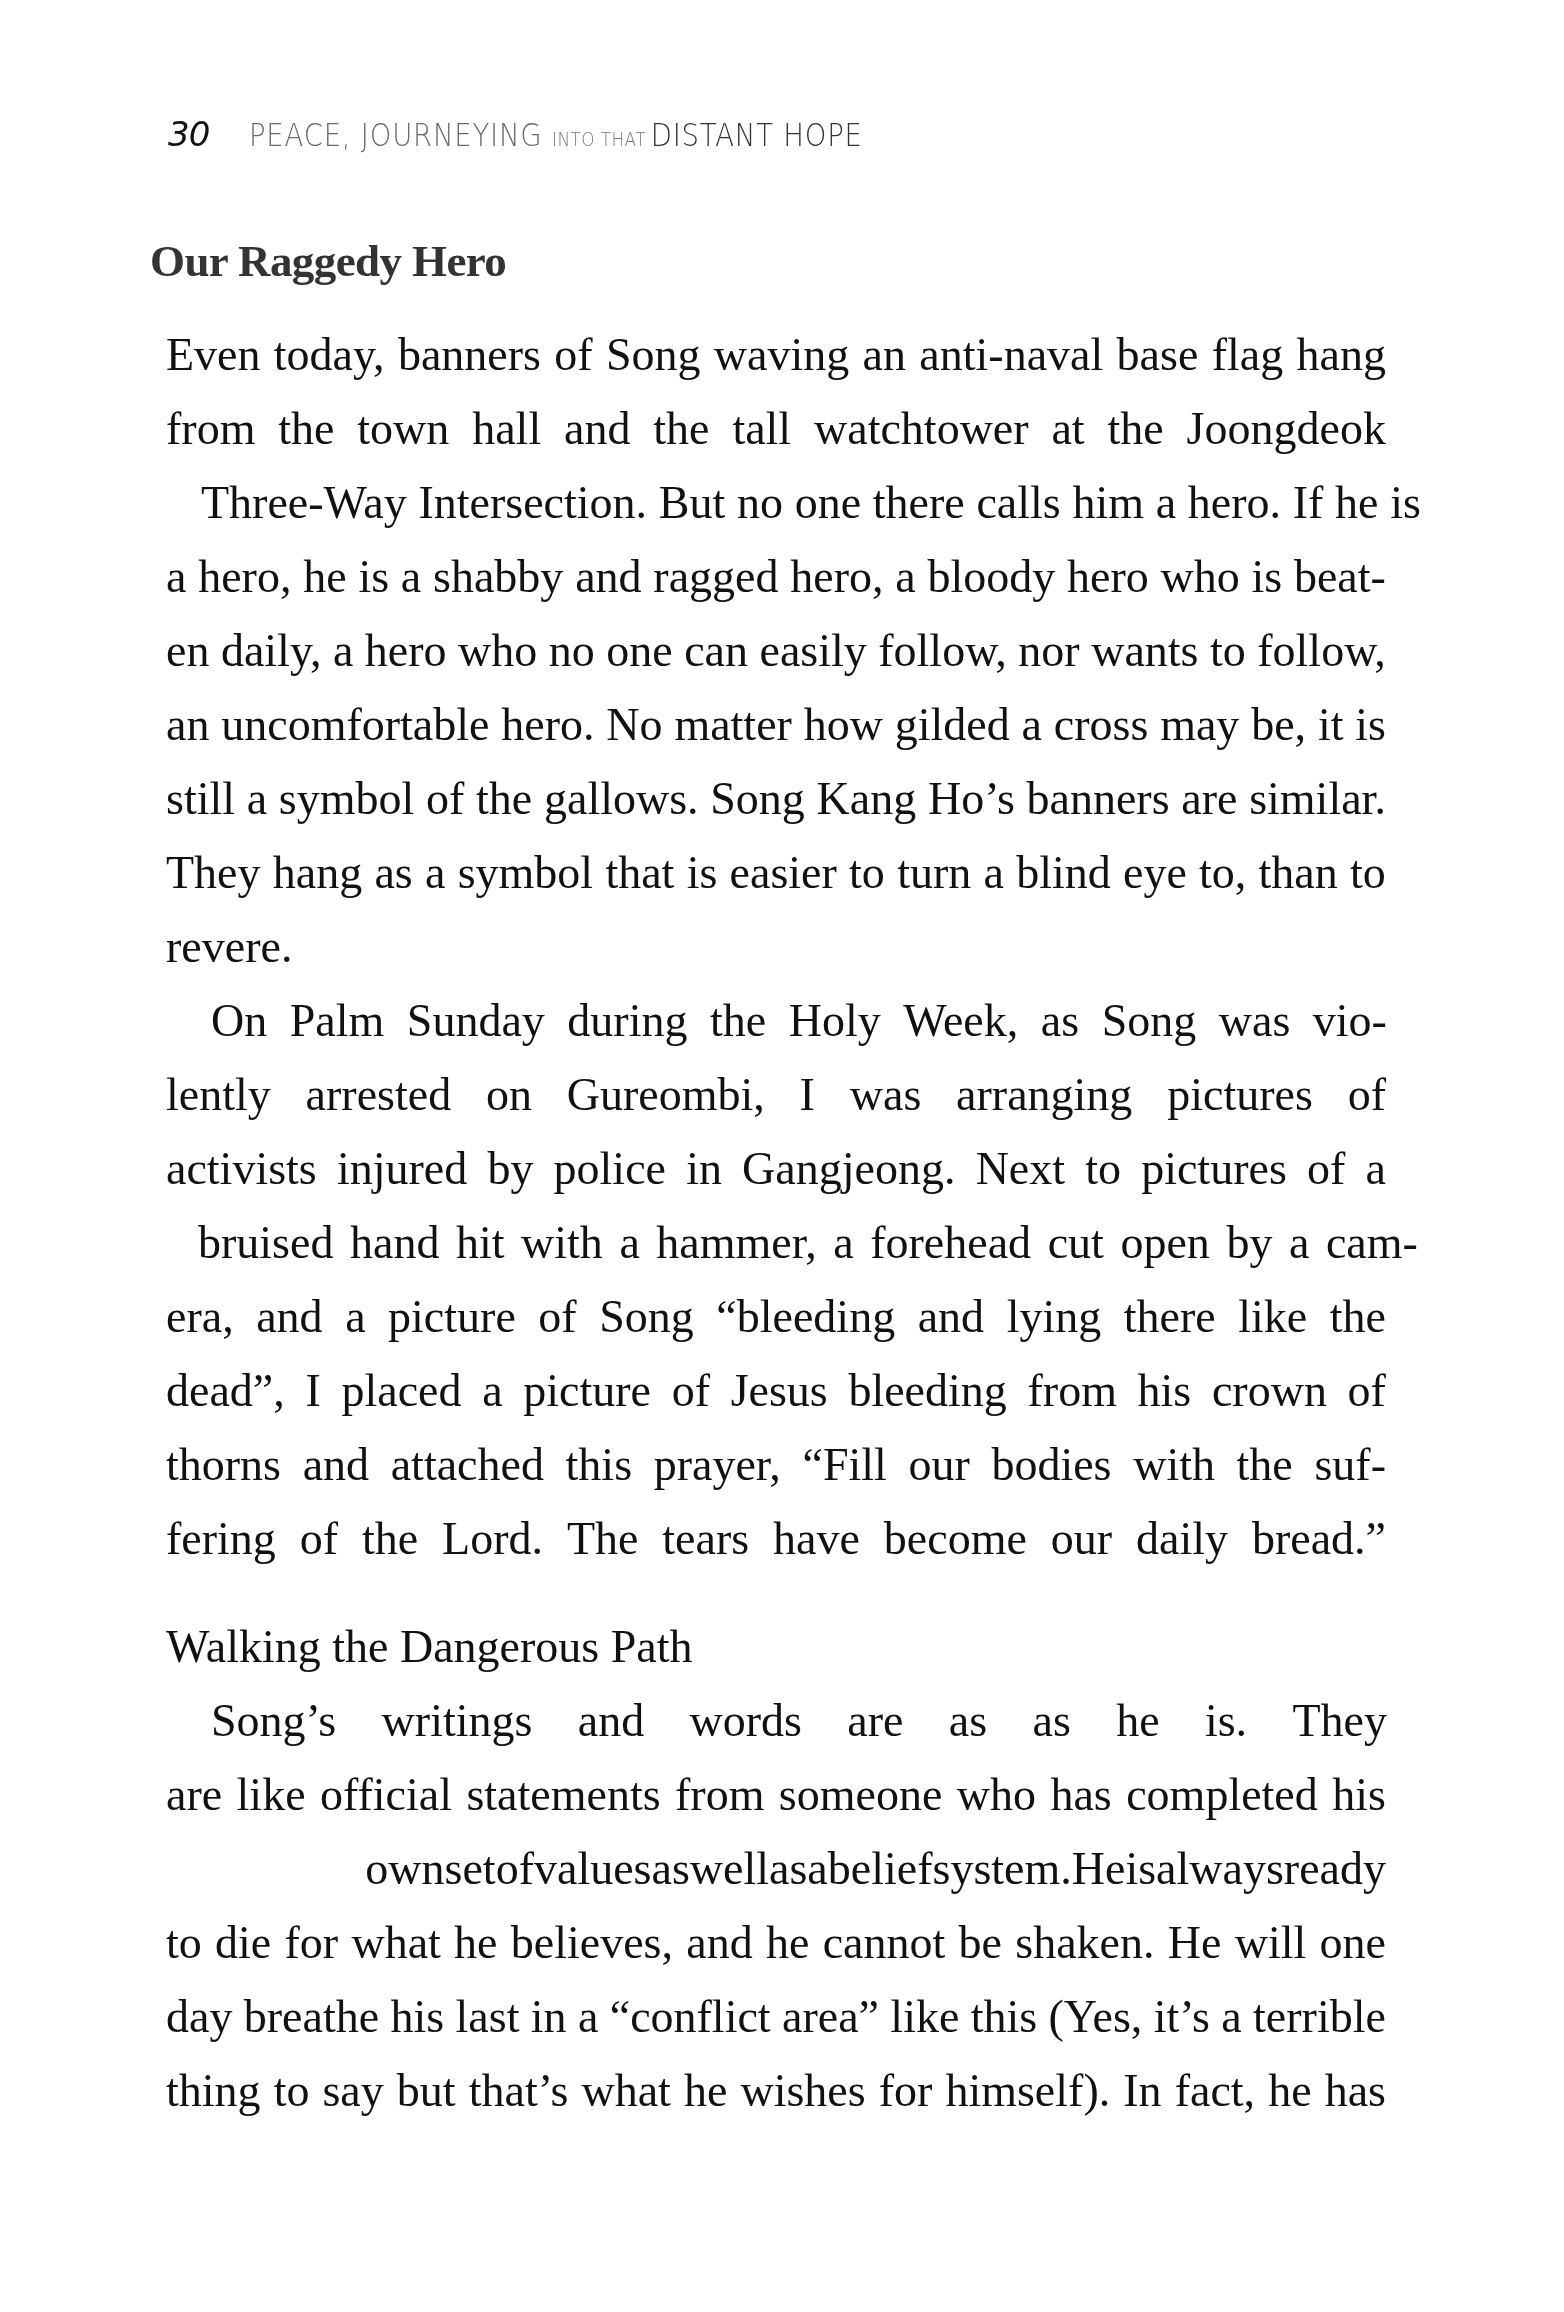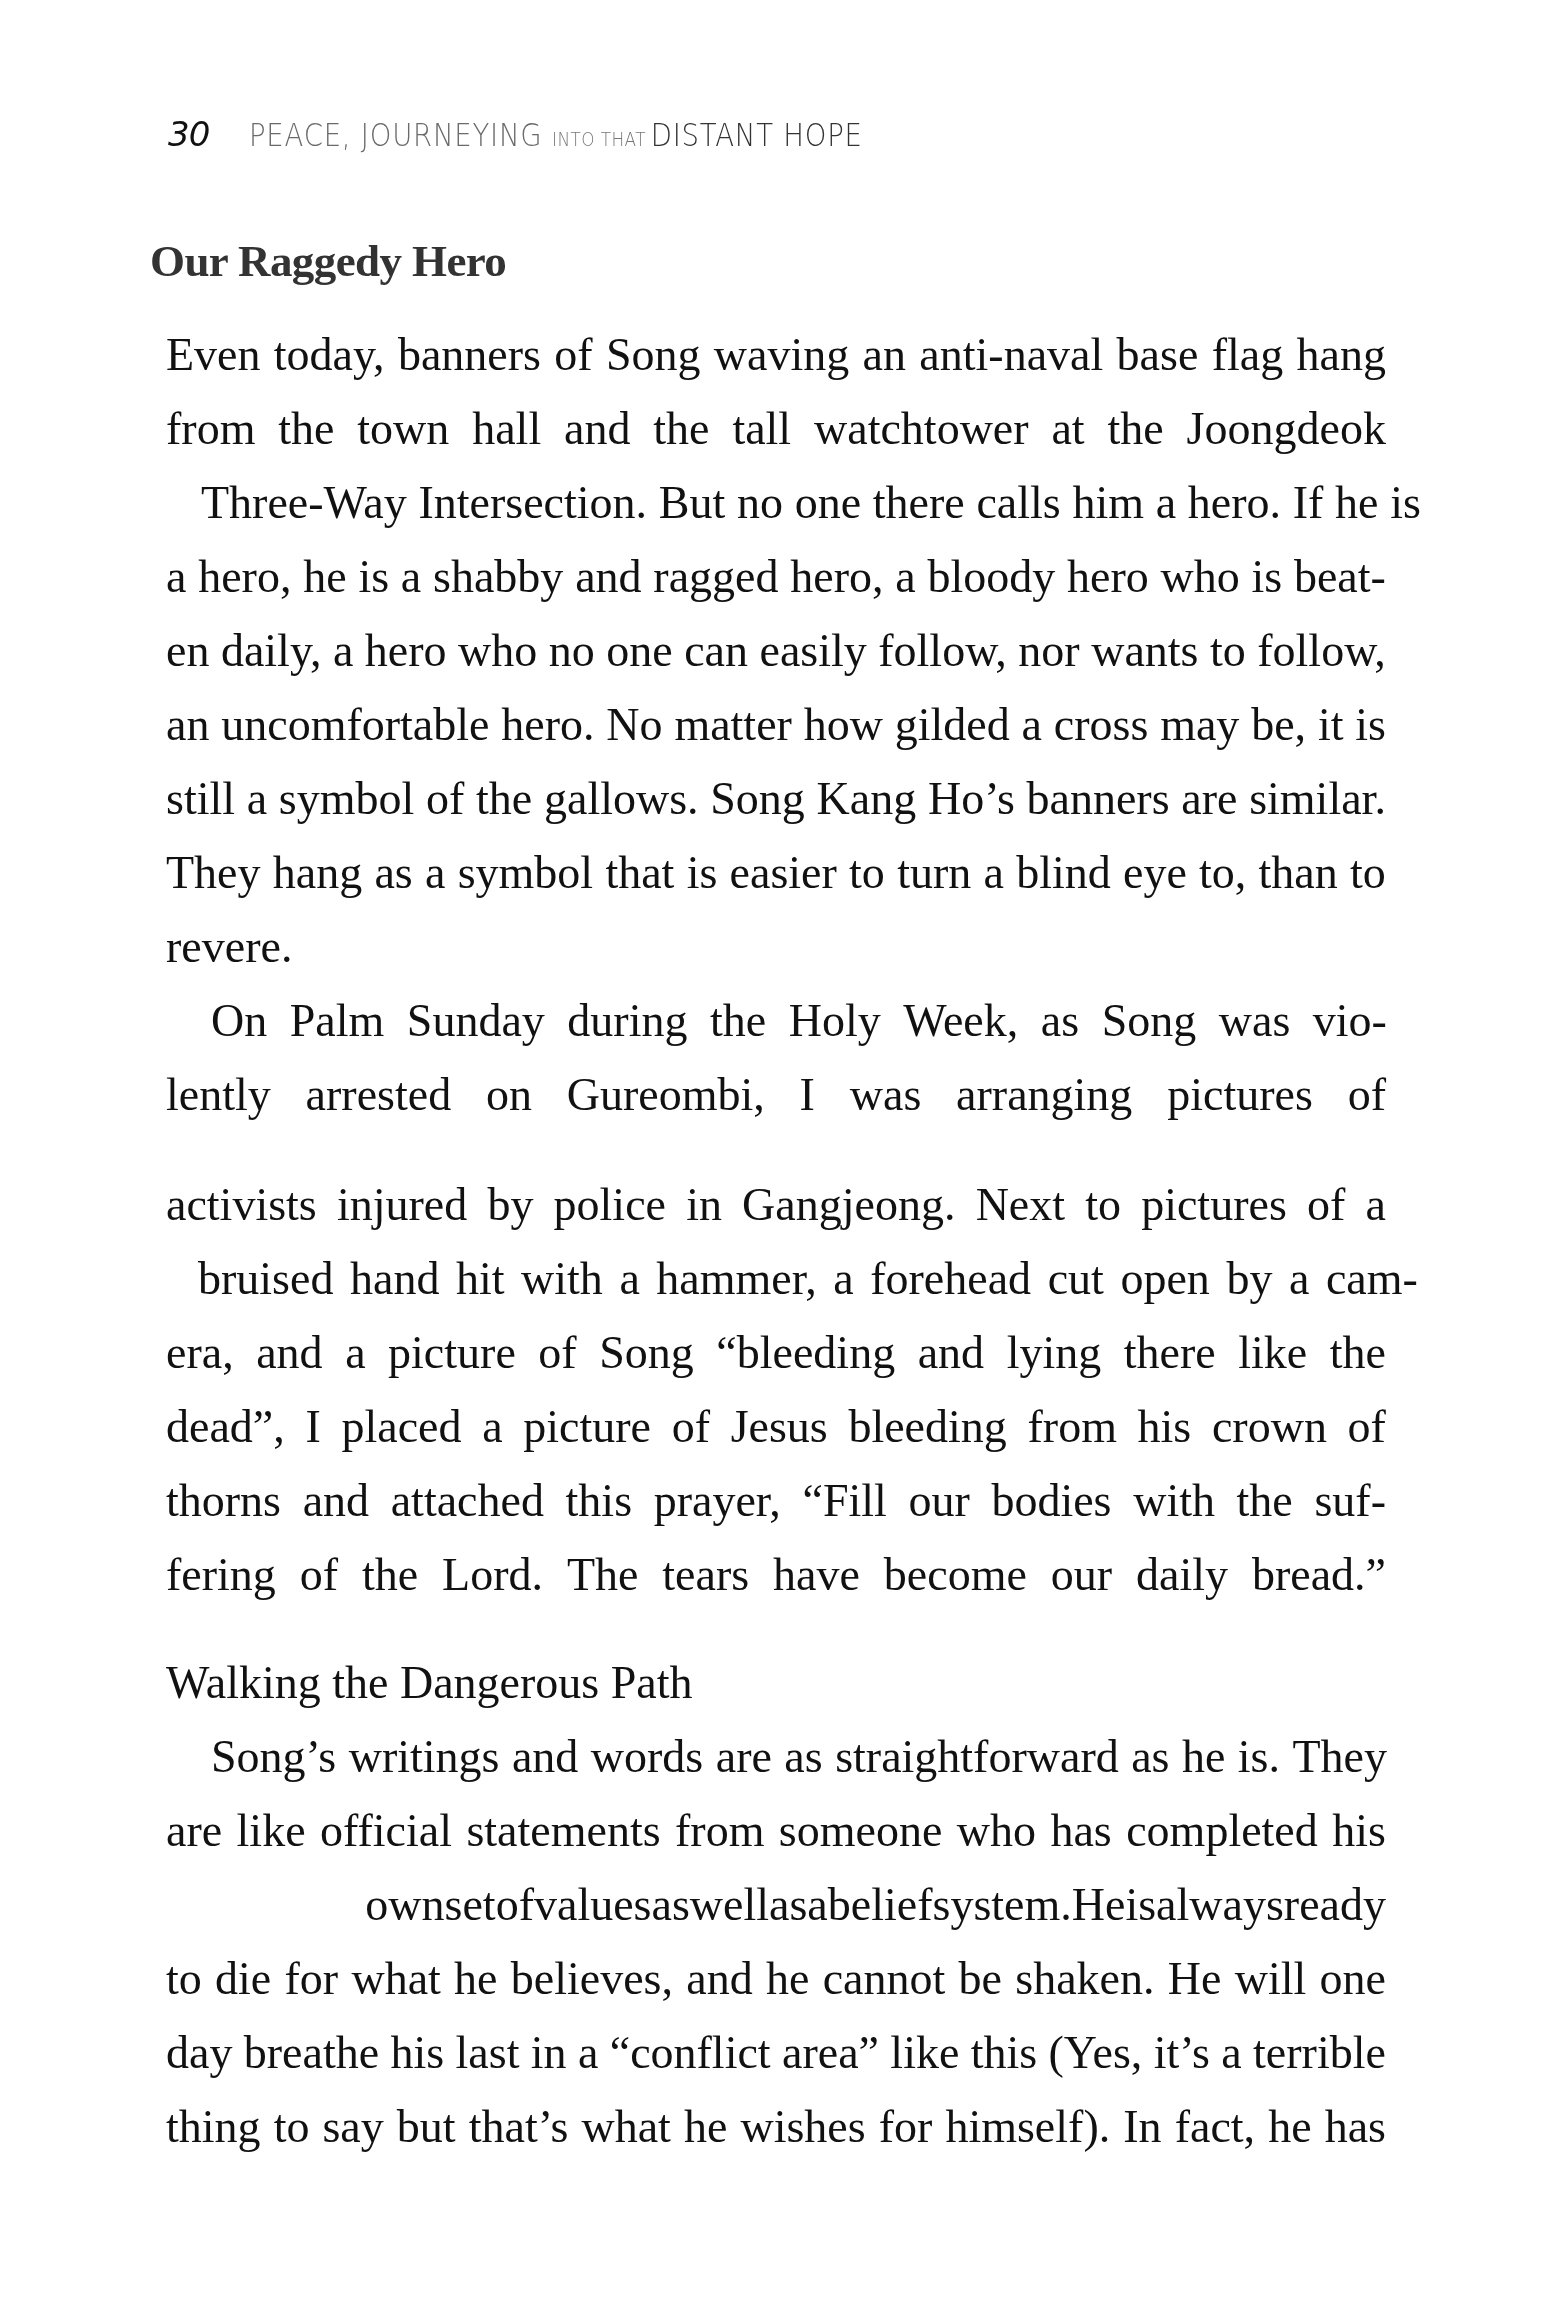--- a/index.html
+++ b/index.html
@@ -225,21 +225,21 @@
           <span>on</span>
           <span>Gureombi,</span>
           <span>I</span>
           <span>was</span>
           <span>arranging</span>
           <span>pictures</span>
           <span>of</span>
         </span>
       </div>
     <div class="line">
-        <span style="display: flex; justify-content: space-between; width: 1220px; margin-top: 36px;">
+        <span style="display: flex; justify-content: space-between; width: 1220px;">
           <span>activists</span>
           <span>injured</span>
           <span>by</span>
           <span>police</span>
           <span>in</span>
           <span>Gangjeong.</span>
           <span>Next</span>
           <span>to</span>
           <span>pictures</span>
           <span>of</span>
@@ -331,21 +331,20 @@
 
   <div>
     <div class="line indent">
         <span style="display: flex; justify-content: space-between; width: 1176px;">
           <span>Song’s</span>
           <span>writings</span>
           <span>and</span>
           <span>words</span>
           <span>are</span>
           <span>as</span>
-          <span>straightforward</span>
           <span>as</span>
           <span>he</span>
           <span>is.</span>
           <span>They</span>
         </span>
       </div>
     <div class="line">
         <span style="display: flex; justify-content: space-between; width: 1220px;">
           <span>are</span>
           <span>like</span>

